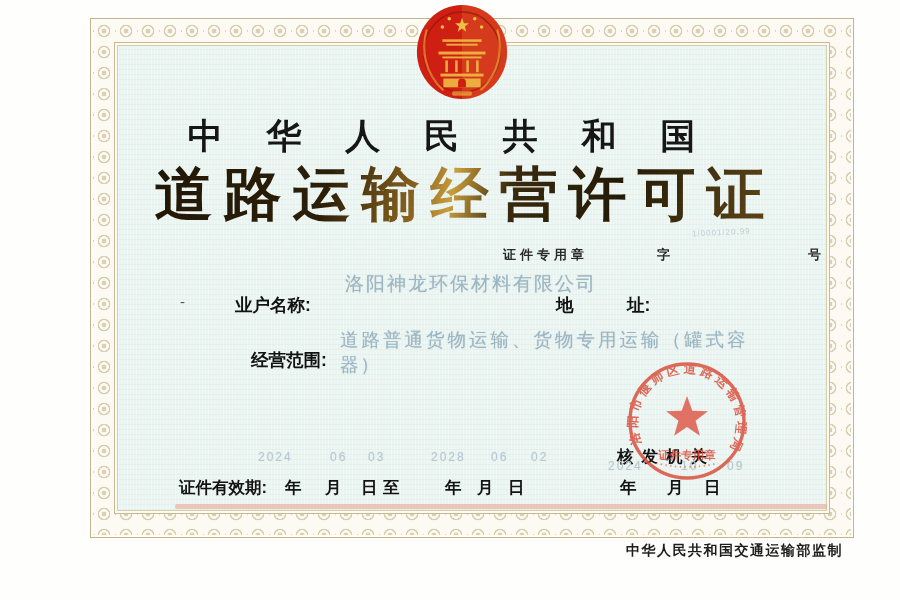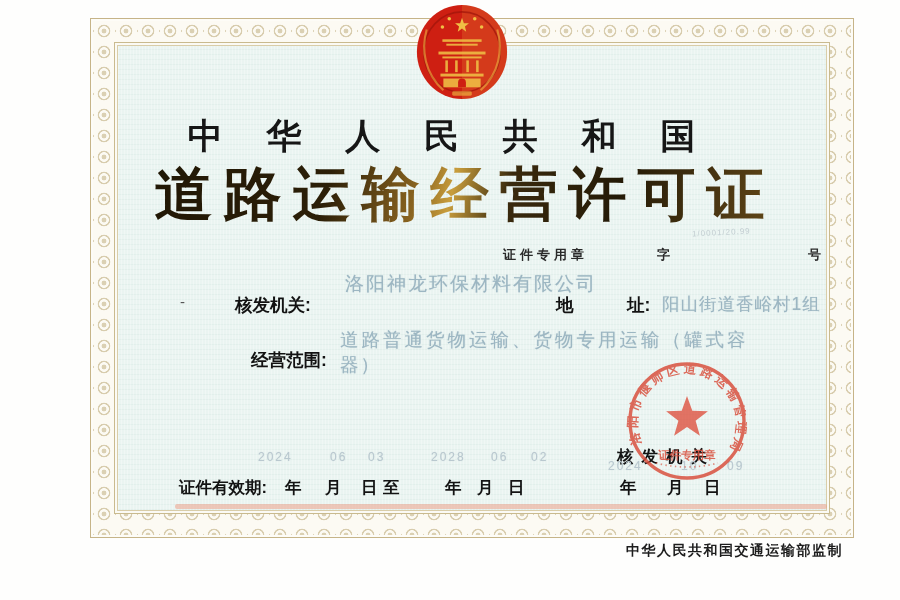--- a/index.html
+++ b/index.html
@@ -125,24 +125,23 @@
     <div class="abs title-main">道路运输经营许可证</div>
     <div class="abs title-country">中 华 人 民 共 和 国</div>
 
     <div class="abs lic" style="left:503px; top:246px;">证件专用章</div>
     <div class="abs lic" style="left:657px; top:246px;">字</div>
     <div class="abs lic" style="left:808px; top:246px;">号</div>
     <div class="abs code-faint" style="left:692px; top:228px;">1/0001/20.99</div>
 
     <div class="abs faint" style="left:345px; top:271px; font-size:19px;">洛阳神龙环保材料有限公司</div>
     <div class="abs stray" style="left:180px; top:293px;">-</div>
-    <div class="abs label" style="left:235px; top:293px;">核发机关:</div>
+    <div class="abs label" style="left:235px; top:293px;">业户名称:</div>
     <div class="abs label" style="left:556px; top:293px;">地</div>
     <div class="abs label" style="left:627px; top:293px;">址:</div>
-    <div class="abs faint" style="left:662px; top:292px; font-size:17.5px; letter-spacing:1px;">阳山街道香峪村1组</div>
 
     <div class="abs faint" style="left:340px; top:327px; font-size:18.5px; letter-spacing:3px;">道路普通货物运输、货物专用运输（罐式容</div>
     <div class="abs label" style="left:251px; top:348px;">经营范围:</div>
     <div class="abs faint" style="left:340px; top:352px; font-size:18.5px;">器）</div>
 
     <div class="seal">
       <svg viewBox="0 0 130 130" width="134" height="130" aria-hidden="true">
         <circle cx="65" cy="63" r="57" fill="none" stroke="#d94f3d" stroke-width="3.4"></circle>
         <path id="sealTextArc" d="M 25,95 A 50,50 0 1 1 105,95" fill="none"></path>
         <text font-size="12.5" fill="#d94f3d" letter-spacing="3.5" font-family="'DejaVu Sans',sans-serif" font-weight="bold">

